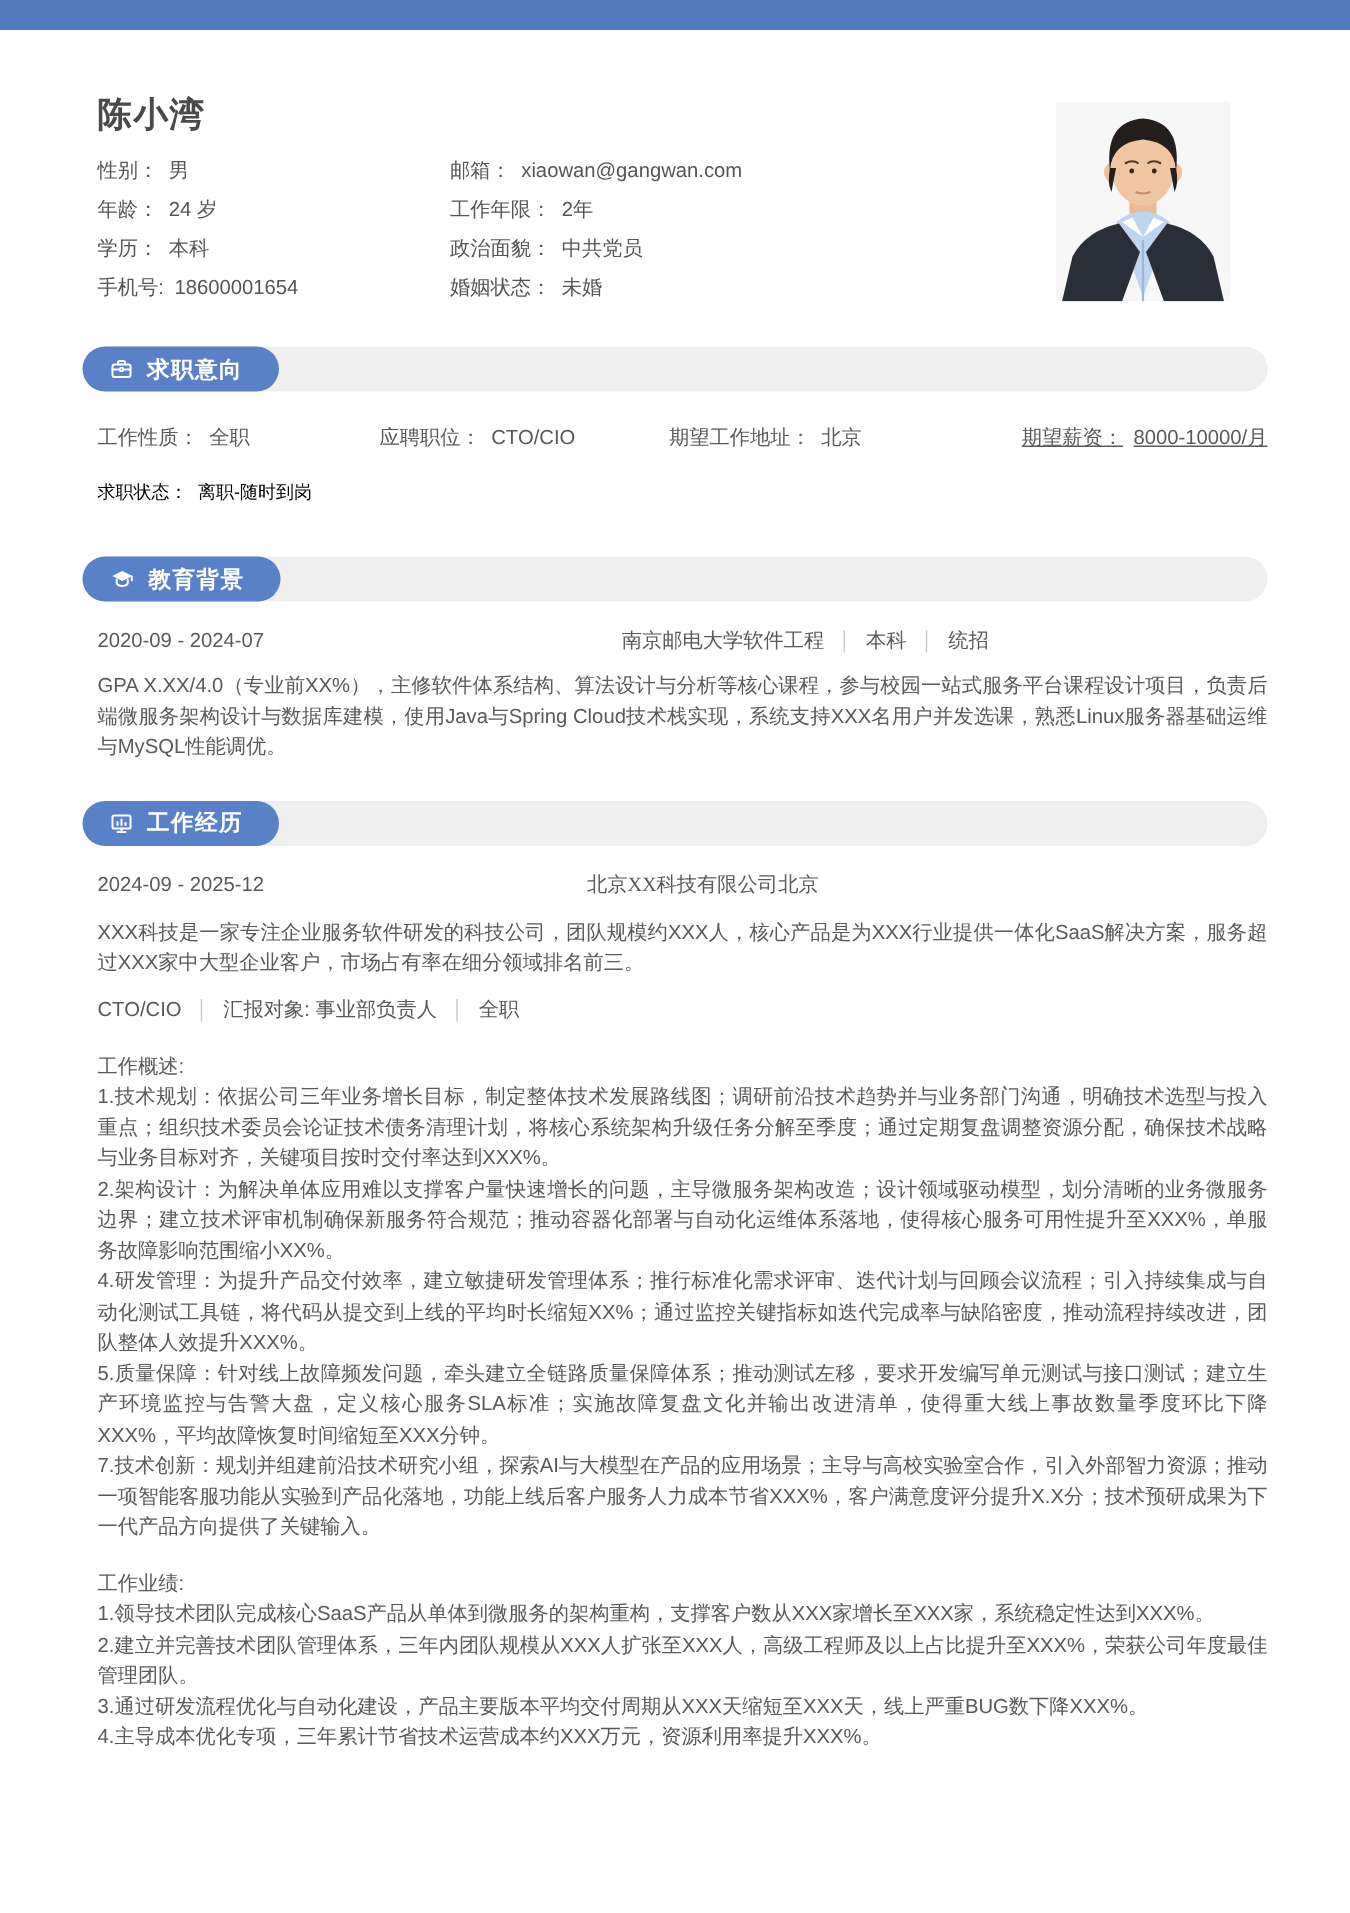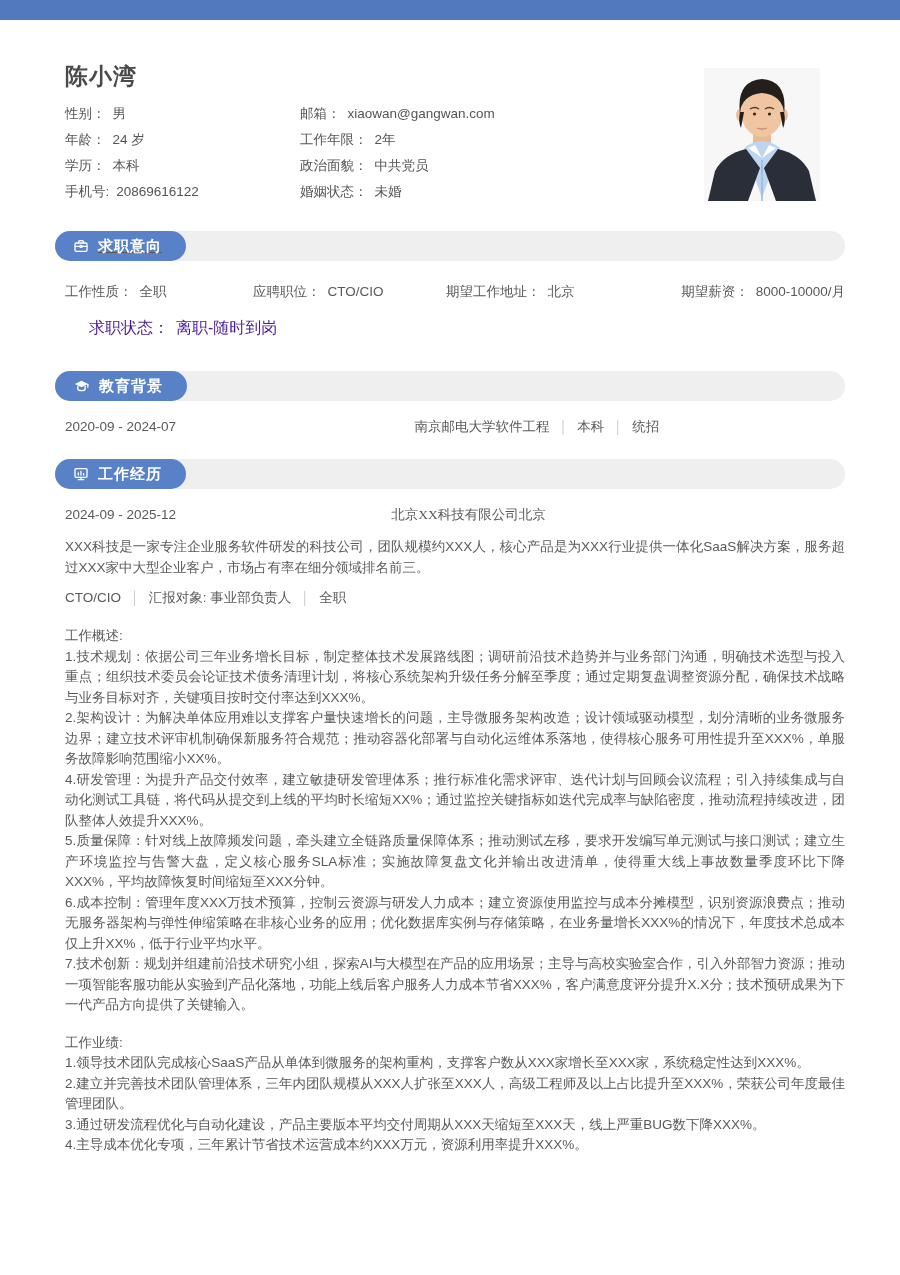--- a/index.html
+++ b/index.html
@@ -29,31 +29,31 @@
   .section-bar{
     height:30px;margin:0 55px;background:var(--section_bar_bg);
     border-radius:17px;display:flex;align-items:center;
   }
   .section-pill{
     height:30px;background:var(--section_pill);border-radius:17px;
     display:flex;align-items:center;gap:9px;padding:0 24px 0 18px;
     color:#ffffff;font-size:15px;font-weight:bold;letter-spacing:1px;white-space:nowrap;
   }
   .section-pill .sicon{display:flex;align-items:center;}
-  .bar-jobintent{margin-top:32px;text-decoration:underline;}
+  .bar-jobintent{margin-top:32px;}
   .bar-education{margin-top:36px;}
   .bar-work{margin-top:25px;}
   
   .intent-grid{
     margin:24px 55px 0 65px;display:grid;
     grid-template-columns:188px 193px 214px 1fr;
     font-size:13.5px;line-height:14px;color:#595959;
   }
-  .intent-grid .cell:last-child{text-align:right;}
-  .intent-status{margin:22px 55px 0 89px;font-size:16px;line-height:14px;color:#4c1d95;}
+  .intent-grid .cell:last-child{text-align:right;text-decoration:underline;}
+  .intent-status{margin:22px 55px 0 65px;font-size:12px;line-height:14px;color:#000000;}
   .pair .lbl{}
   .pair .val{margin-left:7px;}
   
   .meta-row{
     display:grid;grid-template-columns:1fr auto 1fr;align-items:center;
     margin:19px 55px 0 65px;font-size:13.5px;line-height:14px;color:#595959;
   }
   .meta-row .m-left{text-align:left;}
   .meta-row .m-center{text-align:center;font-family:Liberation Serif, serif;}
   .meta-row .m-right{text-align:left;}
@@ -77,21 +77,21 @@
 
   <div class="header">
     <h1 class="name">陈小湾</h1>
     <div class="info-grid">
       <div class="info-item"><span class="lbl">性别：</span><span class="val">男</span></div>
       <div class="info-item"><span class="lbl">邮箱：</span><span class="val">xiaowan@gangwan.com</span></div>
       <div class="info-item"><span class="lbl">年龄：</span><span class="val">24 岁</span></div>
       <div class="info-item"><span class="lbl">工作年限：</span><span class="val">2年</span></div>
       <div class="info-item"><span class="lbl">学历：</span><span class="val">本科</span></div>
       <div class="info-item"><span class="lbl">政治面貌：</span><span class="val">中共党员</span></div>
-      <div class="info-item"><span class="lbl">手机号:</span><span class="val">20869616122</span></div>
+      <div class="info-item"><span class="lbl">手机号:</span><span class="val">18600001654</span></div>
       <div class="info-item"><span class="lbl">婚姻状态：</span><span class="val">未婚</span></div>
     </div>
     <div class="photo">
       <svg width="116" height="133" viewBox="0 0 116 133" xmlns="http://www.w3.org/2000/svg">
         <rect width="116" height="133" fill="#f7f7f8"></rect>
         <rect x="49" y="58" width="18" height="24" fill="#e9ba95"></rect>
         <path d="M40 80 L58 130 L76 80 Q67 73 58 73 Q49 73 40 80 Z" fill="#bdd5ee"></path>
         <path d="M44 80 L58 90 L51 77 Z" fill="#ffffff"></path>
         <path d="M72 80 L58 90 L65 77 Z" fill="#ffffff"></path>
         <line x1="58" y1="92" x2="58" y2="133" stroke="#9db7d4" stroke-width="1.5"></line>
@@ -147,20 +147,21 @@
       <span>教育背景</span>
     </div>
   </div>
   <div class="meta-row">
     <span class="m-left">2020-09 - 2024-07</span>
     <span class="m-center">南京邮电大学</span>
     <span class="m-right">
       <span>软件工程</span><span class="sep">│</span><span>本科</span><span class="sep">│</span><span>统招</span>
     </span>
   </div>
+  <p class="para edu-para">GPA X.XX/4.0（专业前XX%），主修软件体系结构、算法设计与分析等核心课程，参与校园一站式服务平台课程设计项目，负责后端微服务架构设计与数据库建模，使用Java与Spring Cloud技术栈实现，系统支持XXX名用户并发选课，熟悉Linux服务器基础运维与MySQL性能调优。</p>
 
   <div class="section-bar bar-work">
     <div class="section-pill">
       <span class="sicon">
         <svg width="16" height="16" viewBox="0 0 24 24" fill="none" stroke="#ffffff" stroke-width="2" stroke-linecap="round" stroke-linejoin="round">
           <rect x="3" y="4" width="18" height="13" rx="1.5"></rect>
           <path d="M12 17 v3 M8 20.5 h8"></path>
           <path d="M8 13.5 v-3 M12 13.5 v-5.5 M16 13.5 v-2"></path>
         </svg>
       </span>
@@ -175,21 +176,20 @@
   <p class="para intro-para">XXX科技是一家专注企业服务软件研发的科技公司，团队规模约XXX人，核心产品是为XXX行业提供一体化SaaS解决方案，服务超过XXX家中大型企业客户，市场占有率在细分领域排名前三。</p>
   <div class="position-row">
     <span>CTO/CIO</span><span class="sep">│</span><span>汇报对象: 事业部负责人</span><span class="sep">│</span><span>全职</span>
   </div>
 
   <p class="para overview-label">工作概述:</p>
   <p class="para">1.技术规划：依据公司三年业务增长目标，制定整体技术发展路线图；调研前沿技术趋势并与业务部门沟通，明确技术选型与投入重点；组织技术委员会论证技术债务清理计划，将核心系统架构升级任务分解至季度；通过定期复盘调整资源分配，确保技术战略与业务目标对齐，关键项目按时交付率达到XXX%。</p>
   <p class="para">2.架构设计：为解决单体应用难以支撑客户量快速增长的问题，主导微服务架构改造；设计领域驱动模型，划分清晰的业务微服务边界；建立技术评审机制确保新服务符合规范；推动容器化部署与自动化运维体系落地，使得核心服务可用性提升至XXX%，单服务故障影响范围缩小XX%。</p>
   <p class="para">4.研发管理：为提升产品交付效率，建立敏捷研发管理体系；推行标准化需求评审、迭代计划与回顾会议流程；引入持续集成与自动化测试工具链，将代码从提交到上线的平均时长缩短XX%；通过监控关键指标如迭代完成率与缺陷密度，推动流程持续改进，团队整体人效提升XXX%。</p>
   <p class="para">5.质量保障：针对线上故障频发问题，牵头建立全链路质量保障体系；推动测试左移，要求开发编写单元测试与接口测试；建立生产环境监控与告警大盘，定义核心服务SLA标准；实施故障复盘文化并输出改进清单，使得重大线上事故数量季度环比下降XXX%，平均故障恢复时间缩短至XXX分钟。</p>
-  <p class="para">6.成本控制：管理年度XXX万技术预算，控制云资源与研发人力成本；建立资源使用监控与成本分摊模型，识别资源浪费点；推动无服务器架构与弹性伸缩策略在非核心业务的应用；优化数据库实例与存储策略，在业务量增长XXX%的情况下，年度技术总成本仅上升XX%，低于行业平均水平。</p>
   <p class="para">7.技术创新：规划并组建前沿技术研究小组，探索AI与大模型在产品的应用场景；主导与高校实验室合作，引入外部智力资源；推动一项智能客服功能从实验到产品化落地，功能上线后客户服务人力成本节省XXX%，客户满意度评分提升X.X分；技术预研成果为下一代产品方向提供了关键输入。</p>
 
   <p class="para achv-label">工作业绩:</p>
   <p class="para">1.领导技术团队完成核心SaaS产品从单体到微服务的架构重构，支撑客户数从XXX家增长至XXX家，系统稳定性达到XXX%。</p>
   <p class="para">2.建立并完善技术团队管理体系，三年内团队规模从XXX人扩张至XXX人，高级工程师及以上占比提升至XXX%，荣获公司年度最佳管理团队。</p>
   <p class="para">3.通过研发流程优化与自动化建设，产品主要版本平均交付周期从XXX天缩短至XXX天，线上严重BUG数下降XXX%。</p>
   <p class="para">4.主导成本优化专项，三年累计节省技术运营成本约XXX万元，资源利用率提升XXX%。</p>
 
 </div>
 

